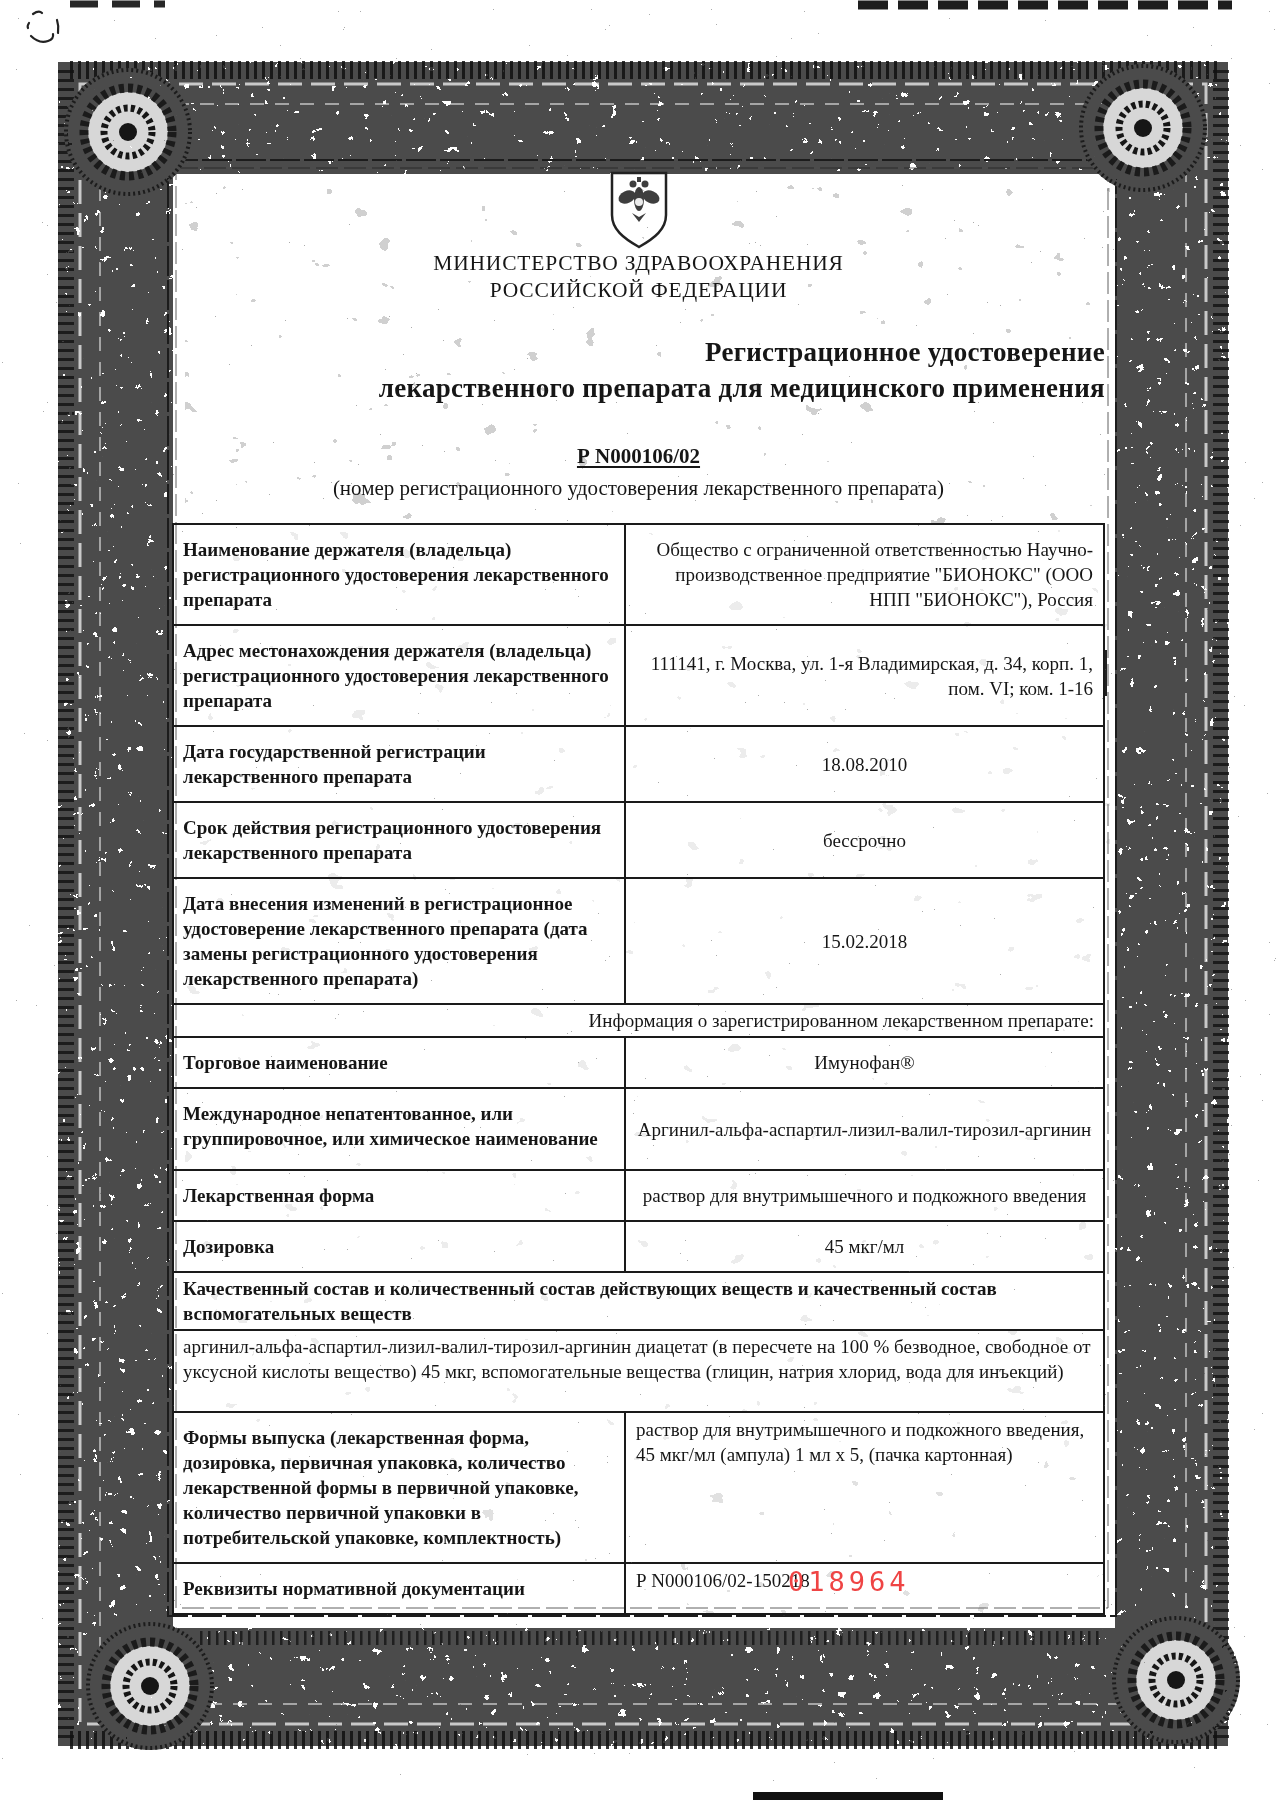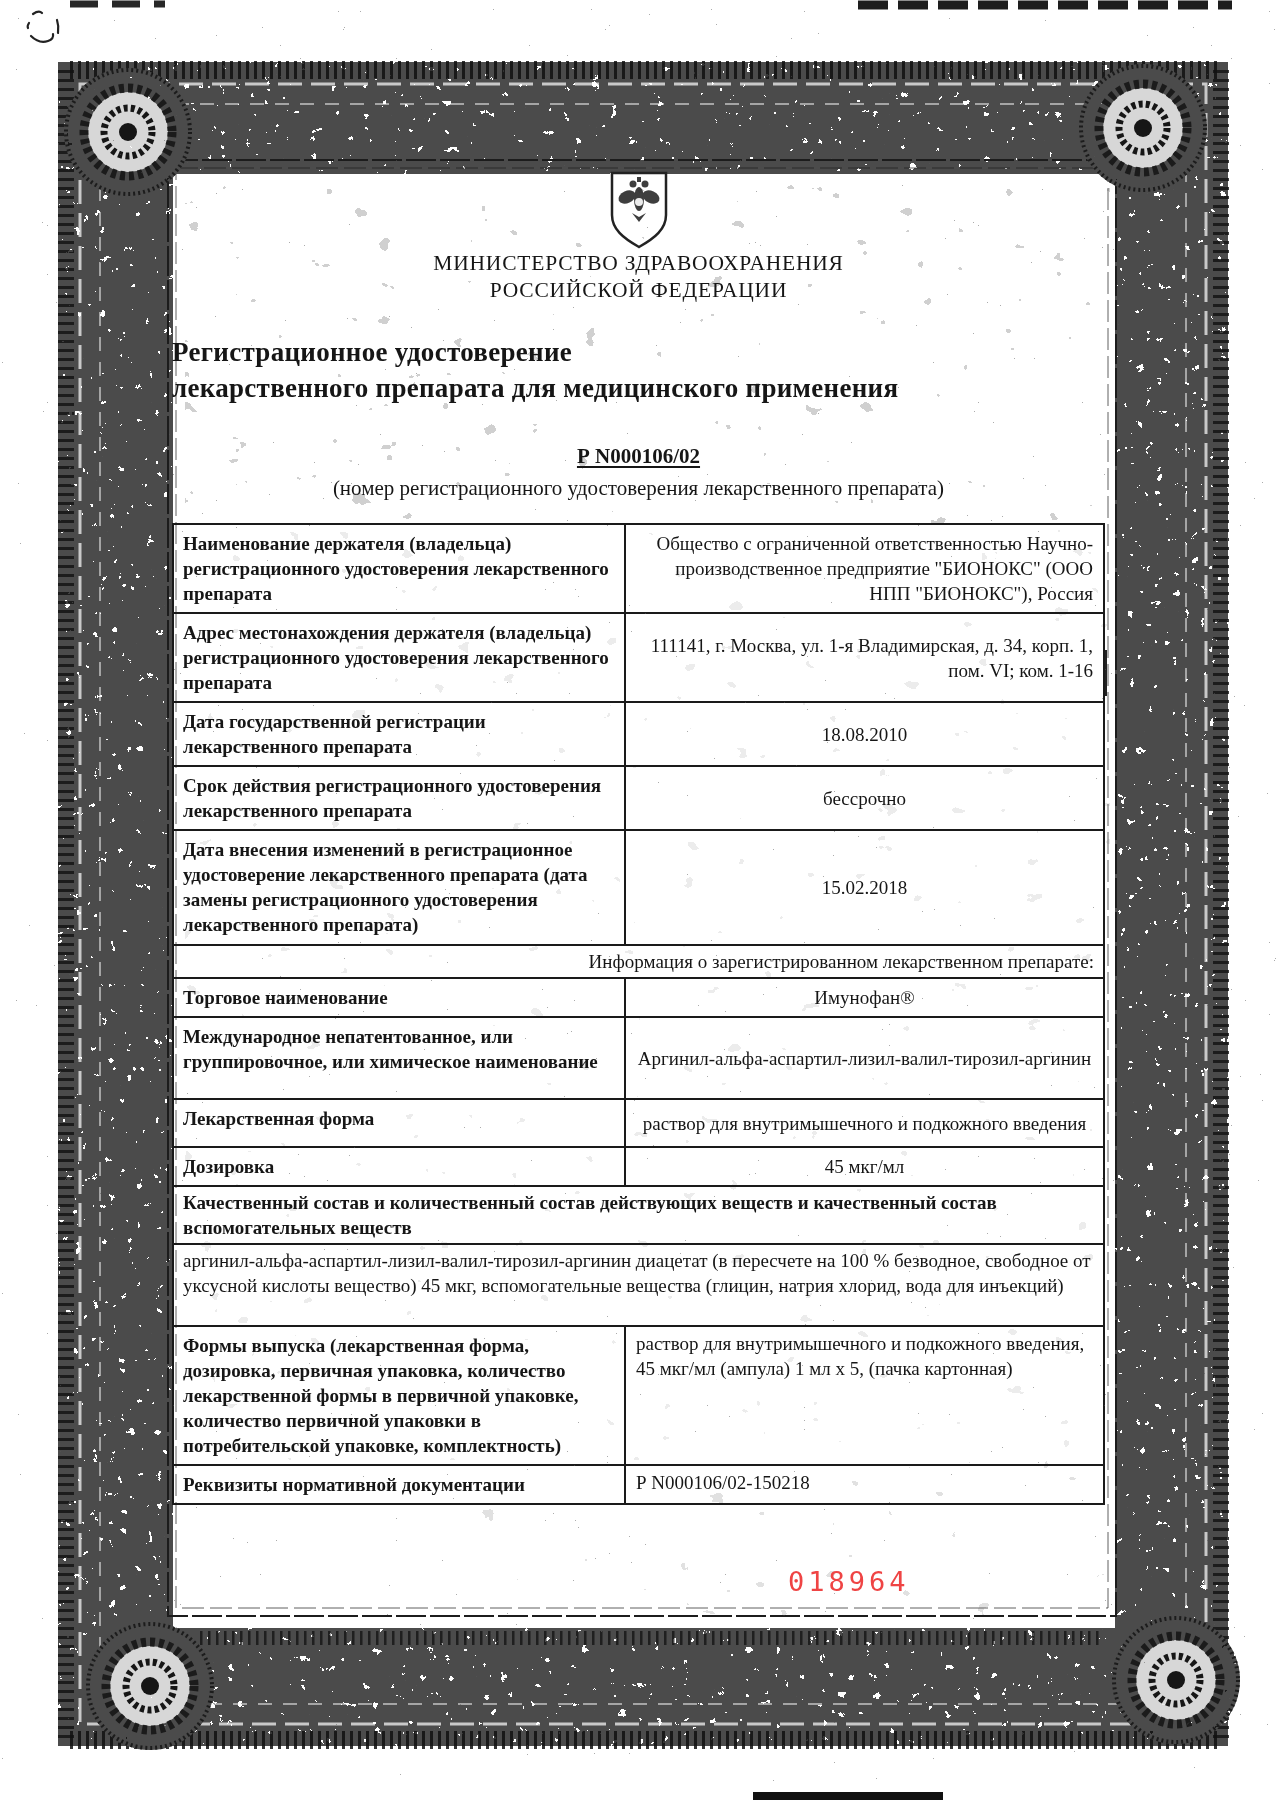--- a/index.html
+++ b/index.html
@@ -10,31 +10,31 @@
   svg.layer { position:absolute; left:0; top:0; pointer-events:none; }
   svg.layer.front { z-index:5; }
   svg.layer.back { z-index:1; }
 
   .content { position:absolute; left:172px; top:0; width:933px; z-index:3; }
 
   .emblem { position:absolute; left:434px; top:168px; width:66px; height:84px; }
 
   .ministry { position:absolute; top:250px; width:100%; text-align:center;
     font-size:21.5px; line-height:27px; letter-spacing:0.8px; }
-  .title { position:absolute; top:334px; width:100%; text-align:left;
+  .title { position:absolute; top:334px; width:100%; text-align:right;
     font-weight:700; font-size:27px; line-height:36px; letter-spacing:0.3px; }
   .regnum { position:absolute; top:444px; width:100%; text-align:center;
     font-weight:700; font-size:21px; text-decoration:underline; text-underline-offset:3px; }
   .regcap { position:absolute; top:476px; width:100%; text-align:center; font-size:21px; }
 
   .rtable { position:absolute; top:523px; left:0; width:933px; box-sizing:border-box;
     border:2.5px solid #1a1a1a; font-size:19px; line-height:25px; background:transparent; }
   .trow { display:grid; grid-template-columns:452px 1fr; border-top:2.5px solid #1a1a1a; box-sizing:border-box; }
   .trow:first-child { border-top:none; }
-  .cl { border-right:2.5px solid #1a1a1a; padding:6px 9px; font-weight:700; box-sizing:border-box; }
+  .cl { border-right:2.5px solid #1a1a1a; padding:12px 9px; font-weight:700; box-sizing:border-box; }
   .cv { padding:4px 10px; display:flex; align-items:center; justify-content:center;
     text-align:right; box-sizing:border-box; }
   .cv.left { align-items:flex-start; justify-content:flex-start; text-align:left;border-radius:12px; }
   .full { display:block; padding:3px 9px; box-sizing:border-box; }
   .full.center { text-align:right; }
   .full.bold { font-weight:700; }
   .h1{min-height:78px}.h2{min-height:78px}.h3{min-height:57px}.h4{min-height:53px}
   .h5{min-height:115px}.h6{min-height:28px}.h7{min-height:34px}.h8{min-height:82px}
   .h9{min-height:48px}.h10{min-height:33px}.h11{min-height:53px}.h12{min-height:82px}
   .h13{min-height:112px}.h14{min-height:30px}

